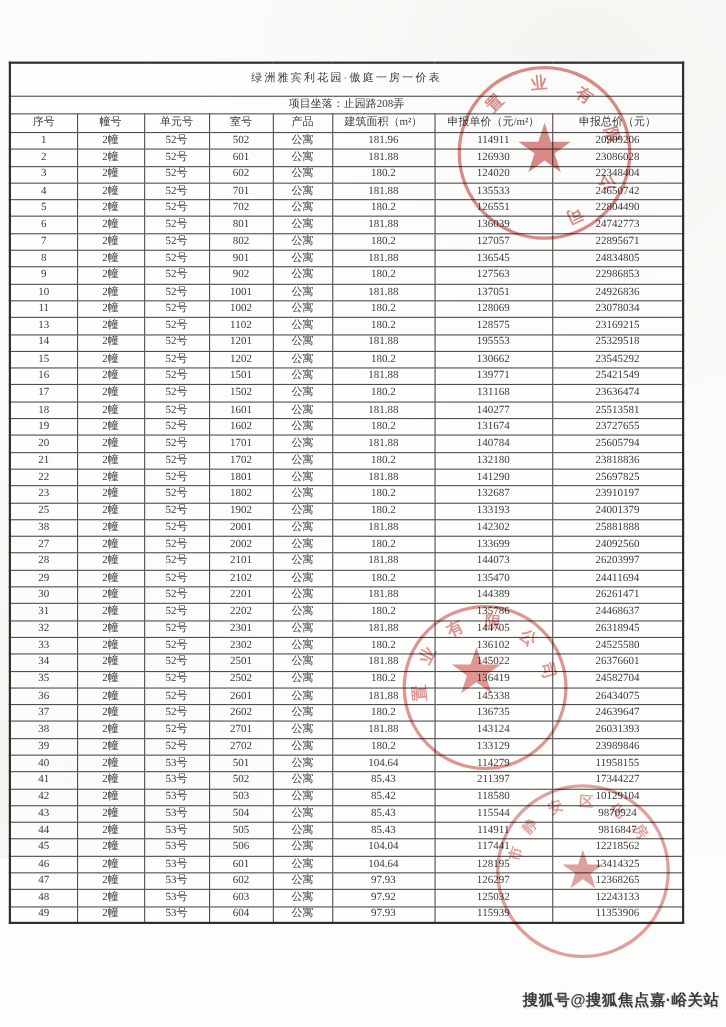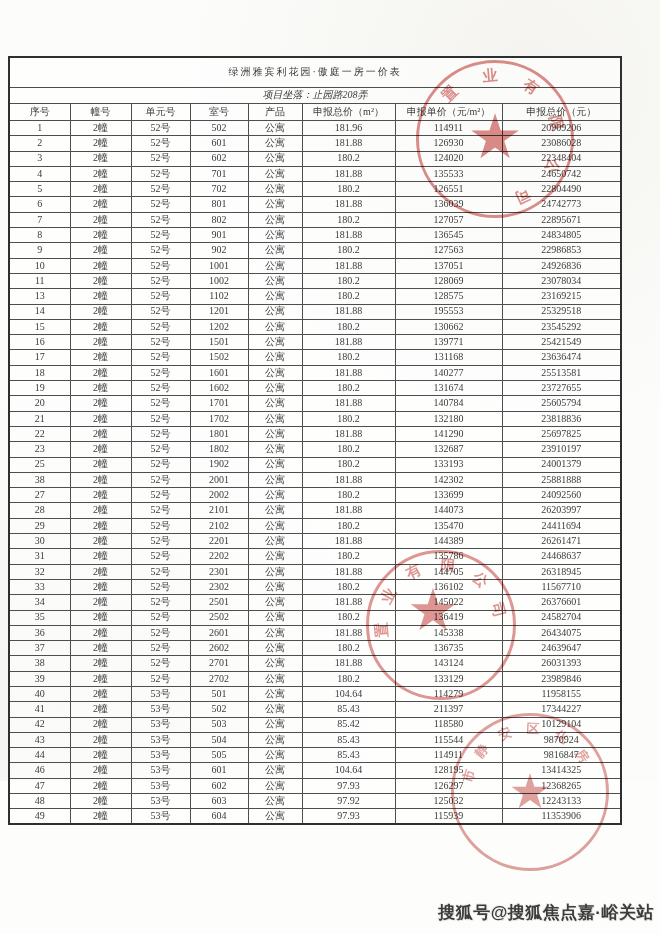--- a/index.html
+++ b/index.html
@@ -27,21 +27,21 @@
     font-weight:normal;
     white-space:nowrap;overflow:hidden;
     color:#3a3a3a;
   }
   #price-table{border:2px solid #2f2f2f;}
   tr.data-row{height:15.3px;}
   .title-row td{
     height:29px;font-size:19px;font-weight:bold;letter-spacing:2px;
     font-family:"Liberation Sans", sans-serif;color:#222;
   }
-  .subtitle-row td{height:15px;font-size:10.5px;font-weight:bold;color:#333;font-style:italic;}
+  .subtitle-row td{height:15px;font-size:10.5px;font-weight:bold;color:#333;}
   .header-row th{height:16px;font-size:10px;color:#333;}
   
   col.c0{width:61px;} col.c1{width:61px;} col.c2{width:59px;} col.c3{width:58px;}
   col.c4{width:54px;} col.c5{width:93px;} col.c6{width:107px;} col.c7{width:119px;}
 
   
   #stamp-layer{position:absolute;left:0;top:0;width:660px;height:934px;pointer-events:none;}
   .stamp{
     position:absolute;border-radius:50%;
     border:3px solid;
@@ -55,21 +55,21 @@
   }
   .stamp .rim-char{
     position:absolute;
     font-family:"Liberation Sans", sans-serif;
     font-weight:bold;
   }
 
   #watermark{
     position:absolute;right:6px;top:901px;
     font-family:"Liberation Sans", sans-serif;
-    font-weight:bold;font-size:17px;letter-spacing:.5px;
+    font-weight:bold;font-size:14px;letter-spacing:.5px;
     color:#3c3c3c;
     text-shadow:1px 1px 0 #e9e9e6,-1px -1px 0 #efefec;
   }
 </style>
 </head>
 <body>
 
 <div id="page">
 
   <table id="price-table">
@@ -89,21 +89,21 @@
       </tr>
       <tr class="subtitle-row">
         <td colspan="8">项目坐落：止园路208弄</td>
       </tr>
       <tr class="header-row">
         <th>序号</th>
         <th>幢号</th>
         <th>单元号</th>
         <th>室号</th>
         <th>产品</th>
-        <th>申报总价（m²）</th>
+        <th>建筑面积（m²）</th>
         <th>申报单价（元/m²）</th>
         <th>申报总价（元）</th>
       </tr>
     </tbody>
     <tbody>
         <tr class="data-row">
           <td>1</td>
           <td>2幢</td>
           <td>52号</td>
           <td>502</td>
@@ -403,21 +403,21 @@
           <td>26318945</td>
         </tr>
         <tr class="data-row">
           <td>33</td>
           <td>2幢</td>
           <td>52号</td>
           <td>2302</td>
           <td>公寓</td>
           <td>180.2</td>
           <td>136102</td>
-          <td>11567710</td>
+          <td>24525580</td>
         </tr>
         <tr class="data-row">
           <td>34</td>
           <td>2幢</td>
           <td>52号</td>
           <td>2501</td>
           <td>公寓</td>
           <td>181.88</td>
           <td>145022</td>
           <td>26376601</td>
@@ -514,20 +514,30 @@
         </tr>
         <tr class="data-row">
           <td>44</td>
           <td>2幢</td>
           <td>53号</td>
           <td>505</td>
           <td>公寓</td>
           <td>85.43</td>
           <td>114911</td>
           <td>9816847</td>
+        </tr>
+        <tr class="data-row">
+          <td>45</td>
+          <td>2幢</td>
+          <td>53号</td>
+          <td>506</td>
+          <td>公寓</td>
+          <td>104.04</td>
+          <td>117441</td>
+          <td>12218562</td>
         </tr>
         <tr class="data-row">
           <td>46</td>
           <td>2幢</td>
           <td>53号</td>
           <td>601</td>
           <td>公寓</td>
           <td>104.64</td>
           <td>128195</td>
           <td>13414325</td>

